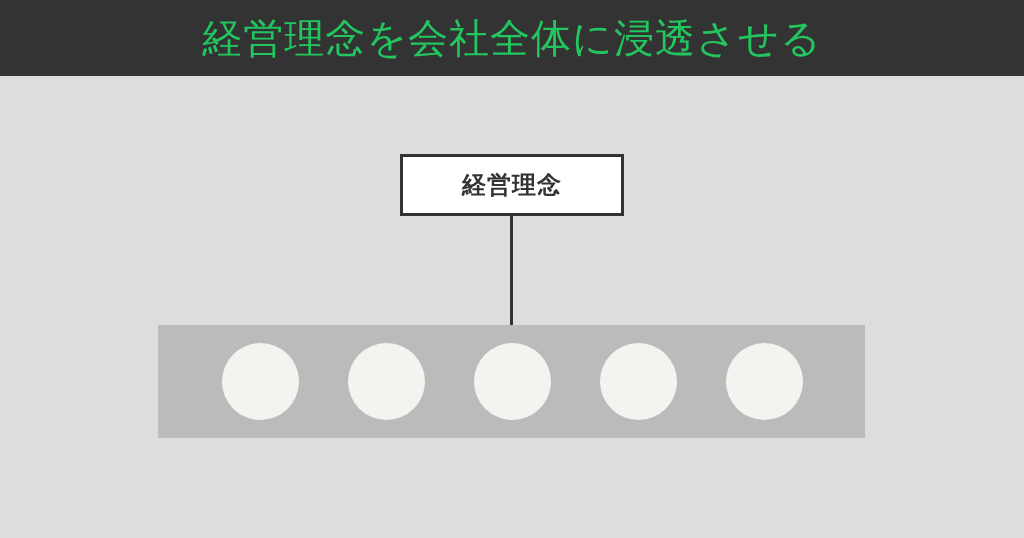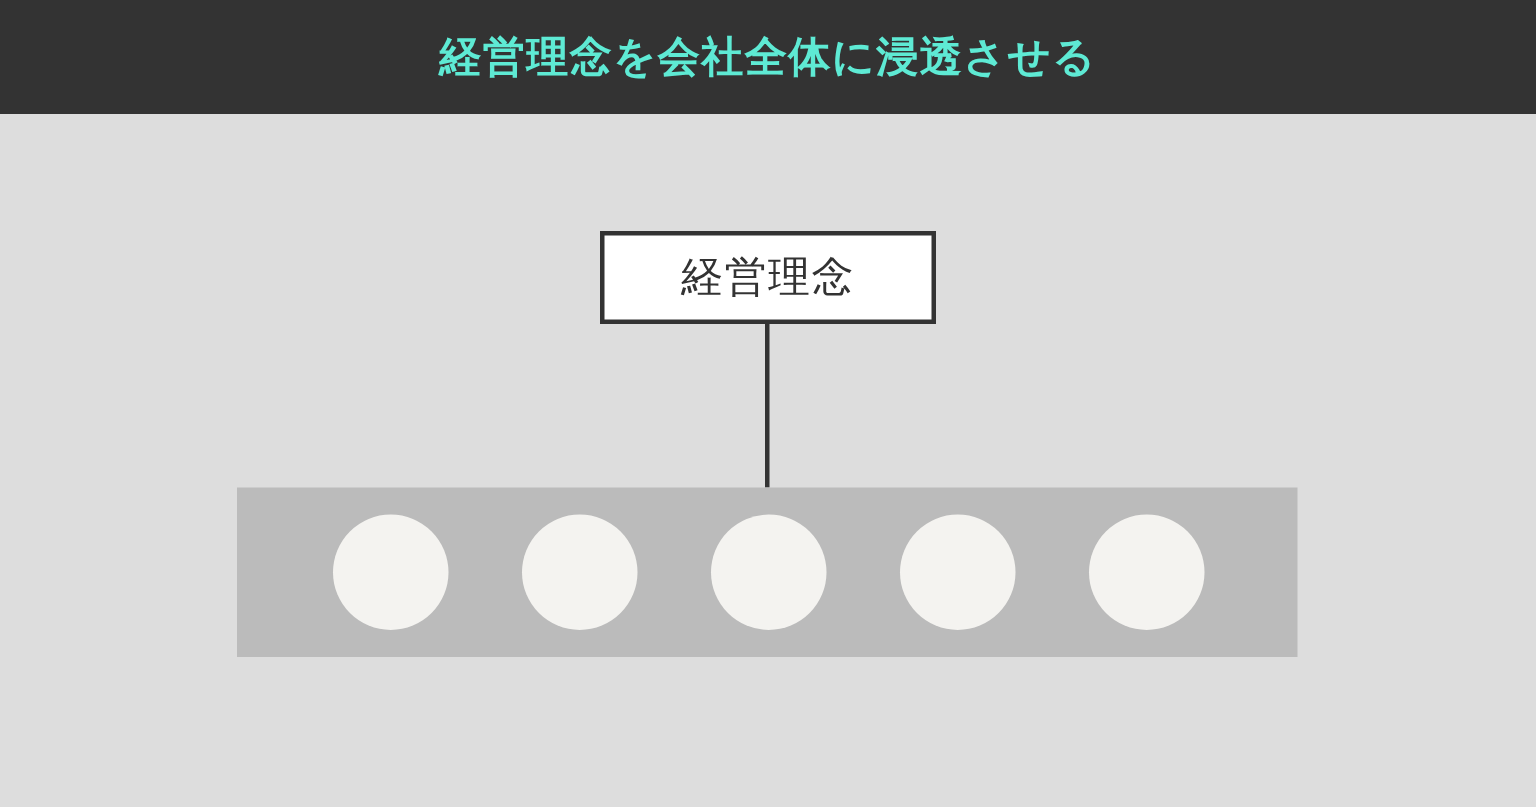--- a/index.html
+++ b/index.html
@@ -7,29 +7,29 @@
       width: 1024px; height: 538px; position: relative; overflow: hidden;
       background: #dddddd;
       font-family: "DejaVu Sans", "Liberation Sans", sans-serif;
     }
     .header {
       position: absolute; left: 0; top: 0; width: 1024px; height: 76px;
       background: #333333;
       display: flex; align-items: center; justify-content: center;
     }
     .header-title {
-      color: #5eead4; font-size: 28px; font-weight: bold; letter-spacing: 1px;
+      color: #22c55e; font-size: 40px; font-weight: normal; letter-spacing: 1px;
     }
     .concept-box {
       position: absolute; left: 400px; top: 154px; width: 218px; height: 56px;
       background: #ffffff; border: 3px solid #333333;
       display: flex; align-items: center; justify-content: center;
     }
     .concept-label {
-      color: #333333; font-size: 28px; font-weight: normal; letter-spacing: 1px;
+      color: #333333; font-size: 24px; font-weight: bold; letter-spacing: 1px;
     }
     .connector {
       position: absolute; left: 510px; top: 216px; width: 3px; height: 109px;
       background: #333333;
     }
     .band {
       position: absolute; left: 158px; top: 325px; width: 707px; height: 113px;
       background: #bbbbbb;
     }
     .member {

